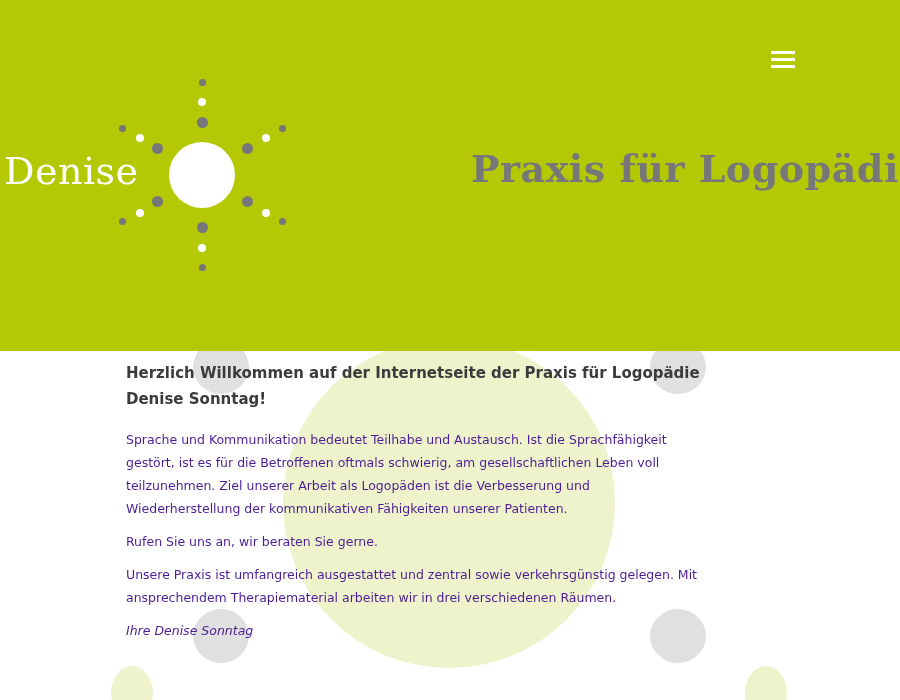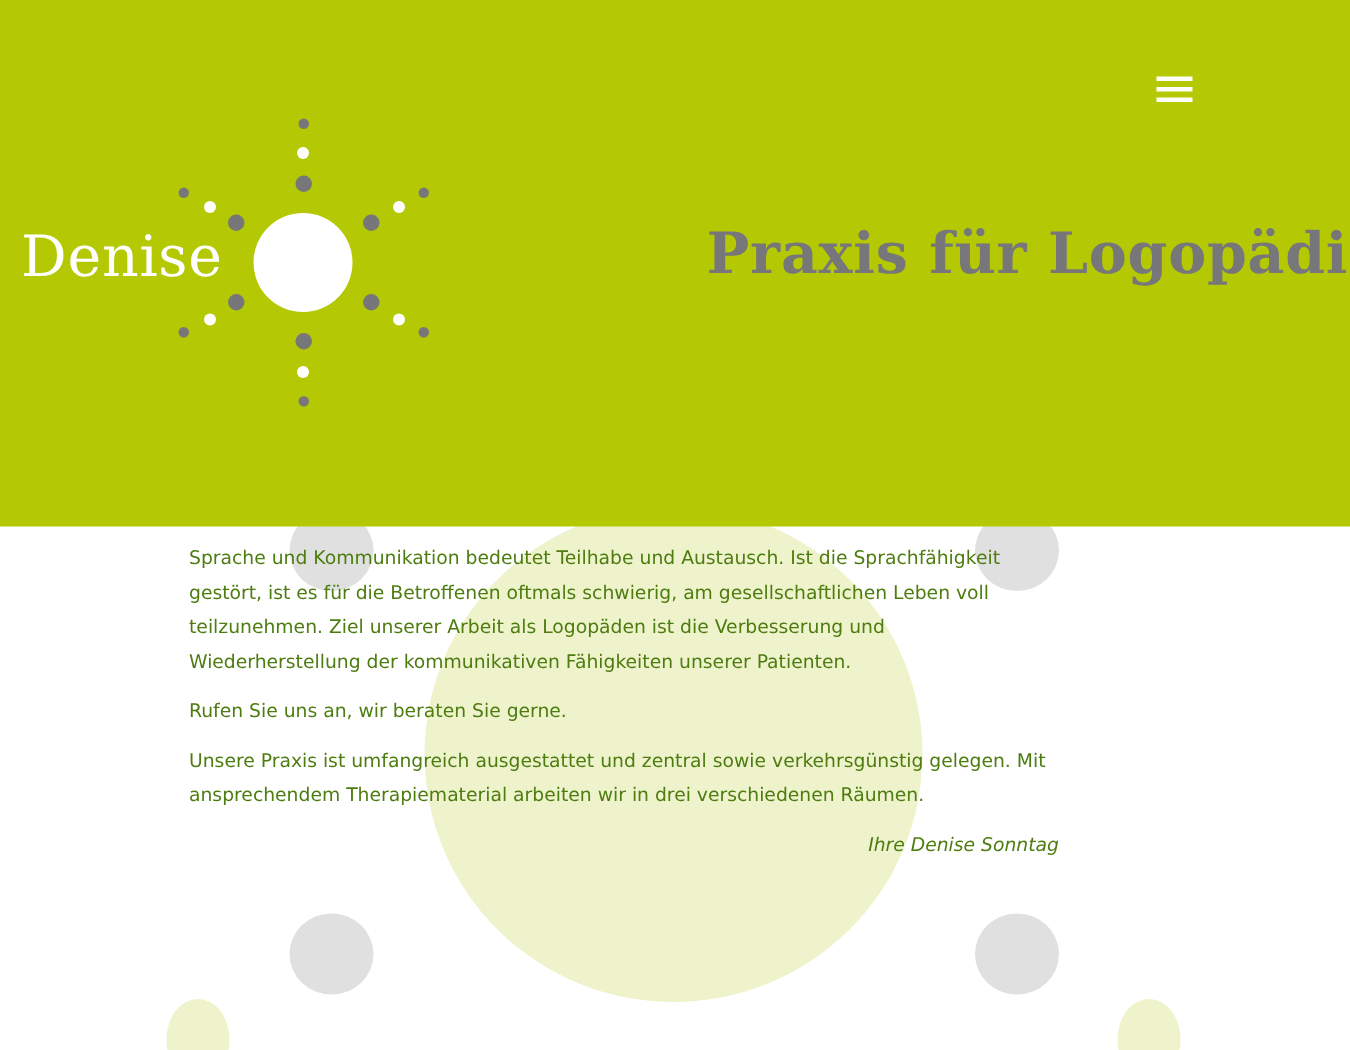--- a/index.html
+++ b/index.html
@@ -21,40 +21,40 @@
     .menu-btn span:nth-child(1){ top:0; }
     .menu-btn span:nth-child(2){ top:7px; }
     .menu-btn span:nth-child(3){ top:14px; }
 
     .logo { position:absolute; left:0; top:60px; width:450px; height:230px; }
     .logo-name {
       position:absolute; top:92px; color:#ffffff;
       font-family:"DejaVu Serif", serif; font-size:38px; font-weight:normal; letter-spacing:0.5px;
       line-height:1;
     }
-    .logo-first { left:14px;text-align:center; }
+    .logo-first { left:4px;text-align:center; }
     .logo-last { left:258px; }
     .dot { position:absolute; border-radius:50%; }
     .tagline {
       position:absolute; left:471px; top:150px; color:#77777a;
       font-family:"DejaVu Serif", serif; font-size:38px; font-weight:bold; letter-spacing:0.5px;
       line-height:1; white-space:nowrap;
     }
 
     .bg-circle { position:absolute; border-radius:50%; }
     .content {
       position:absolute; left:126px; top:360px; width:580px; color:#3b3b3b;
     }
     .content h1 {
       margin:0 0 16px 0; font-size:15px; font-weight:bold; line-height:26px; color:#3b3b3b;
     }
     .content p {
-      margin:0 0 10px 0; font-size:12.5px; line-height:23px; color:#4d7c0f;
+      margin:0 0 10px 0; font-size:12.5px; line-height:23px; color:#4c1d95;
     }
-    .content p.sig { font-style:italic;text-align:right; }
+    .content p.sig { font-style:italic; }
   </style>
 </head>
 <body>
 
 <div class="bg-circle" style="left:283px;top:338px;width:332px;height:330px;background:#eef3cc;"></div>
 <div class="bg-circle" style="left:193px;top:340px;width:56px;height:54px;background:#e0e0e0;"></div>
 <div class="bg-circle" style="left:650px;top:340px;width:56px;height:54px;background:#e0e0e0;"></div>
 <div class="bg-circle" style="left:193px;top:609px;width:56px;height:54px;background:#e0e0e0;"></div>
 <div class="bg-circle" style="left:650px;top:609px;width:56px;height:54px;background:#e0e0e0;"></div>
 <div class="bg-circle" style="left:111px;top:666px;width:42px;height:54px;background:#eef3cc;"></div>
@@ -92,17 +92,18 @@
     <div class="dot" style="left:262px;top:149px;width:8px;height:8px;background:#ffffff;"></div>
     <div class="dot" style="left:279px;top:158px;width:7px;height:7px;background:#77777a;"></div>
 
     <div class="logo-name logo-first">Denise</div>
   </div>
 
   <div class="tagline">Praxis für Logopädie</div>
 </header>
 
 <main class="content">
+  <h1>Herzlich Willkommen auf der Internetseite der Praxis für Logopädie Denise Sonntag!</h1>
   <p>Sprache und Kommunikation bedeutet Teilhabe und Austausch. Ist die Sprachfähigkeit gestört, ist es für die Betroffenen oftmals schwierig, am gesellschaftlichen Leben voll teilzunehmen. Ziel unserer Arbeit als Logopäden ist die Verbesserung und Wiederherstellung der kommunikativen Fähigkeiten unserer Patienten.</p>
   <p>Rufen Sie uns an, wir beraten Sie gerne.</p>
   <p>Unsere Praxis ist umfangreich ausgestattet und zentral sowie verkehrsgünstig gelegen. Mit ansprechendem Therapiematerial arbeiten wir in drei verschiedenen Räumen.</p>
   <p class="sig">Ihre Denise Sonntag</p>
 </main>
 
 </body></html>

